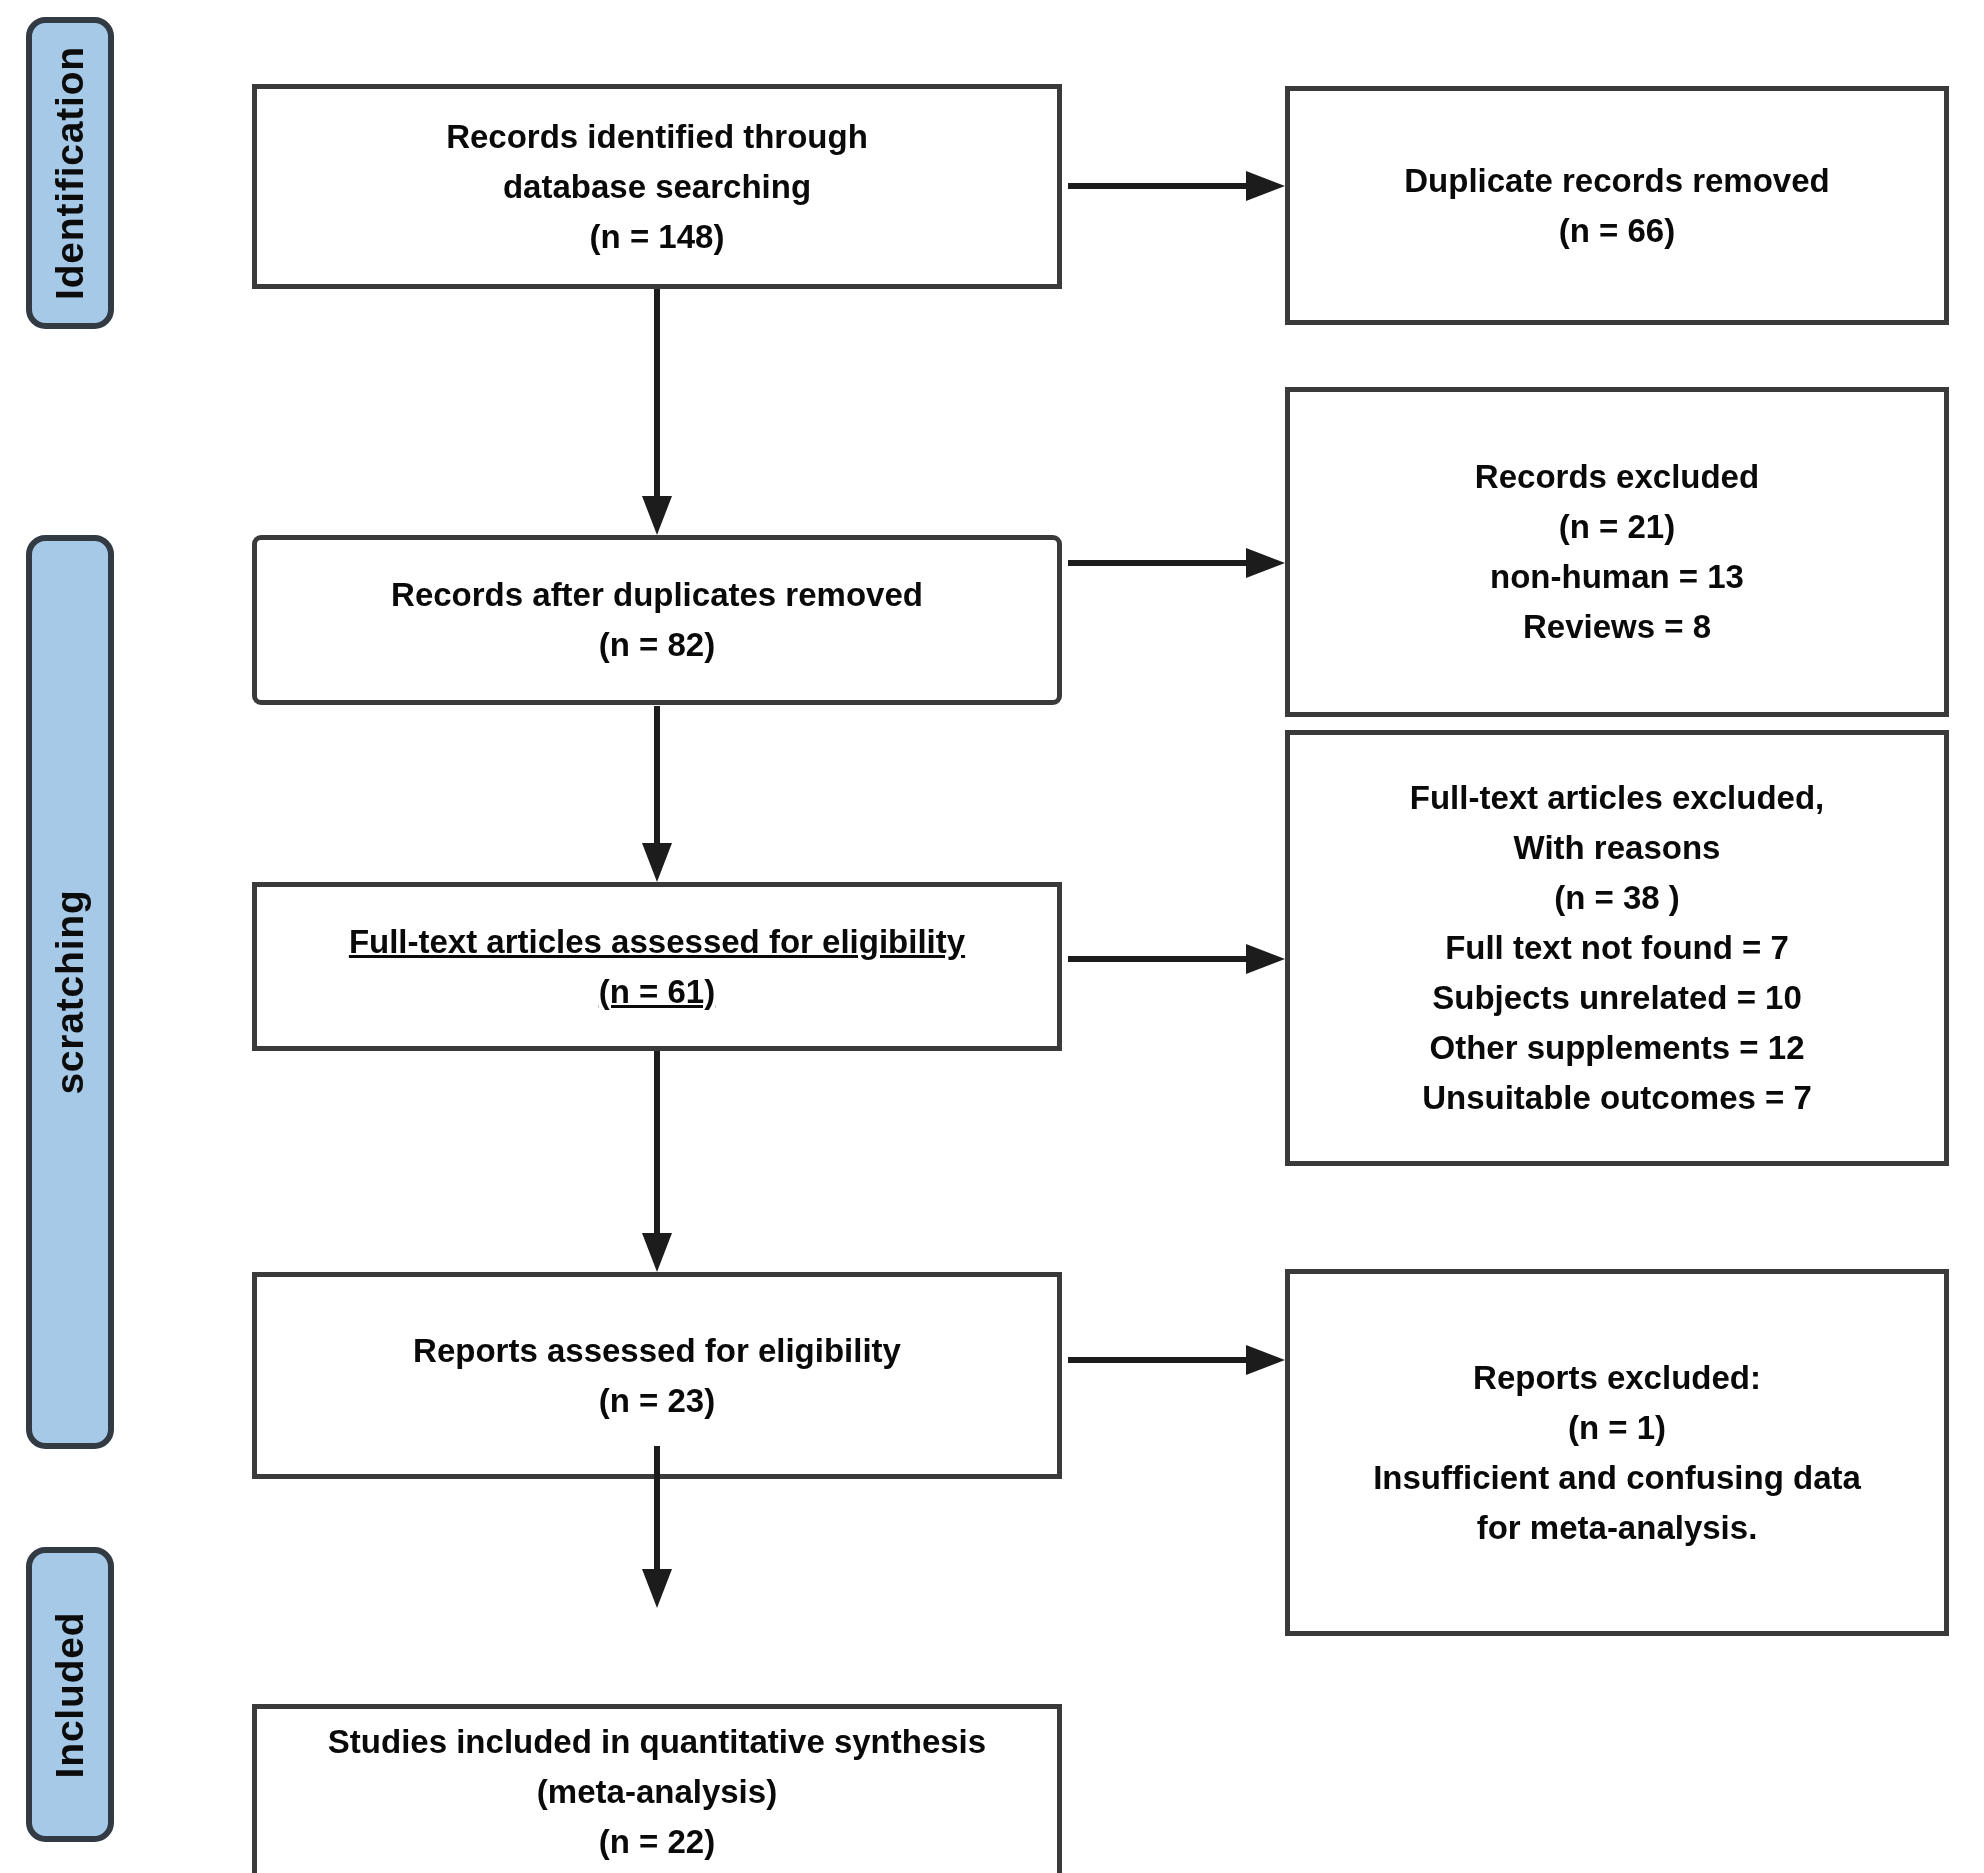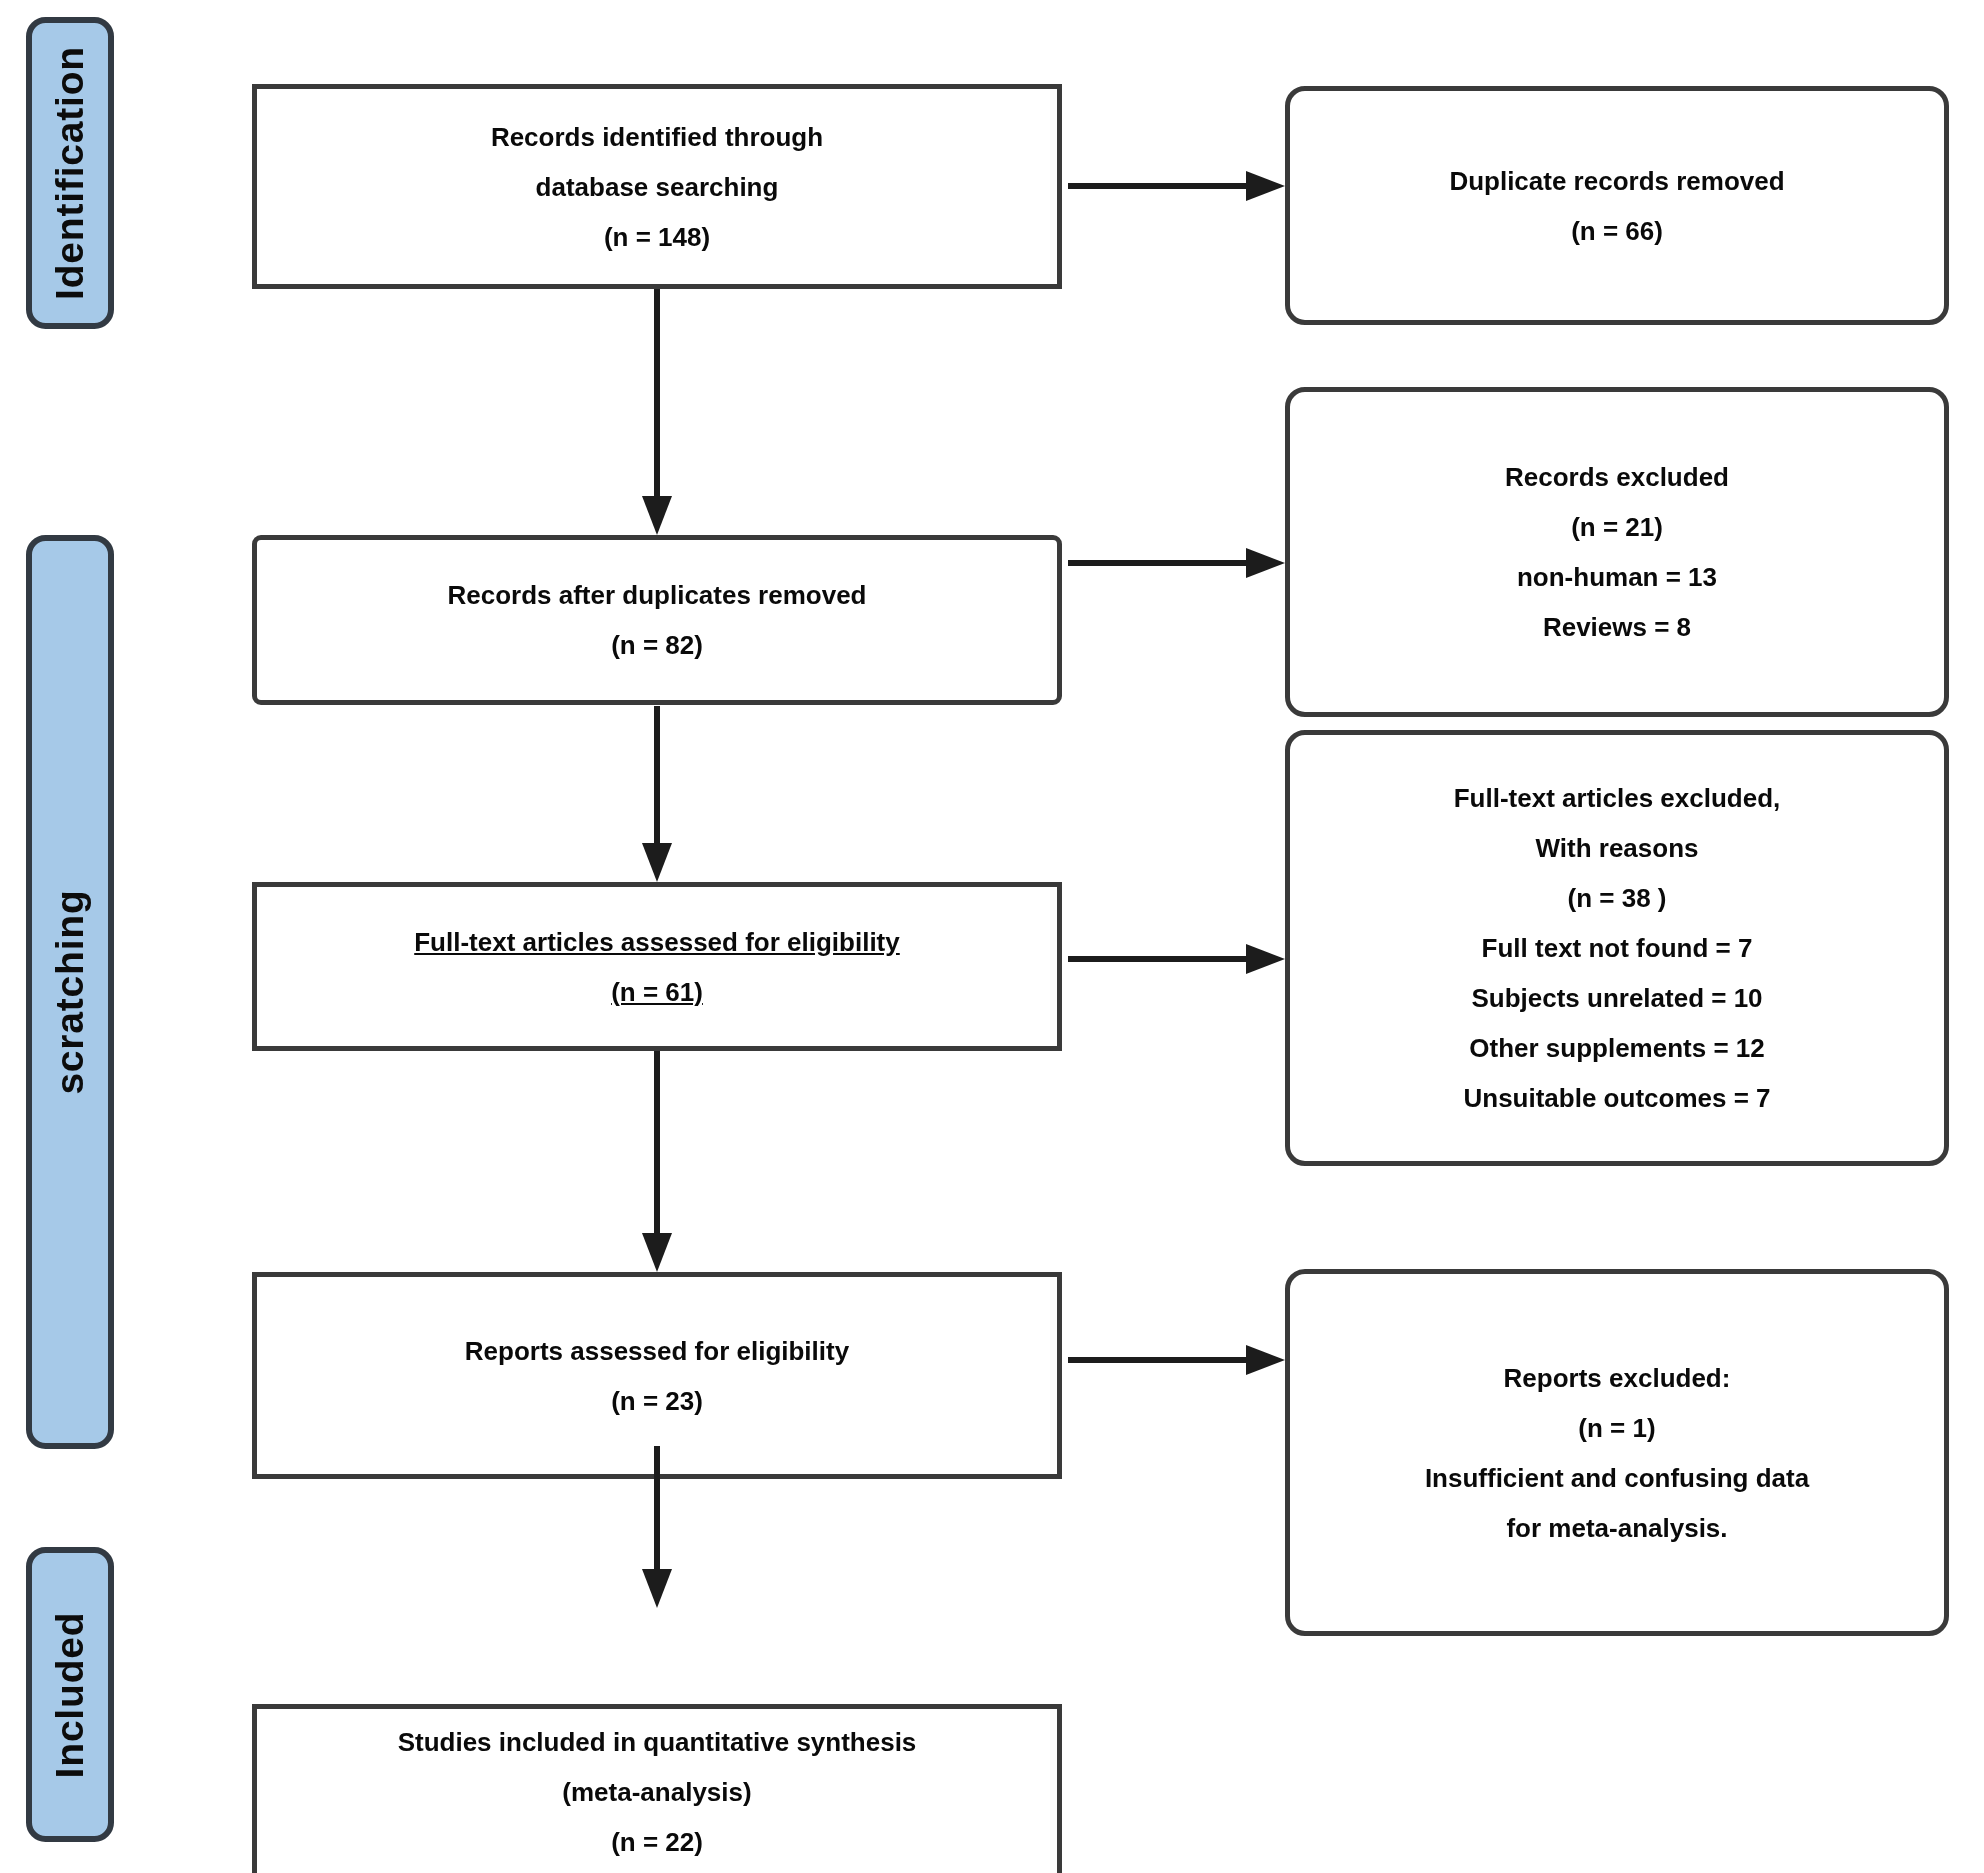--- a/index.html
+++ b/index.html
@@ -34,25 +34,25 @@
   .s2{top:535px;height:914px;}
   .s3{top:1547px;height:295px;}
 
   
   .box{
     position:absolute;background:#fff;
     border:5.3px solid var(--box-border);
     box-sizing:border-box;
     display:flex;flex-direction:column;align-items:center;justify-content:center;
     text-align:right;
-    font-size:26px;font-weight:700;line-height:50px;
+    font-size:33px;font-weight:700;line-height:50px;
     padding:4.5px 7.5px;
   }
   .main{left:252px;width:810px;}
-  .side{left:1285px;width:664px;border-radius:20px;}
+  .side{left:1285px;width:664px;}
   .b1{top:84px;height:205px;}
   .b2{top:535px;height:170px;border-radius:9px;}
   .b3{top:882px;height:169px;text-decoration:underline;}
   .b4{top:1272px;height:207px;}
   .b5{top:1704px;height:176px;}
   .rb1{top:86px;height:239px;}
   .rb2{top:387px;height:330px;}
   .rb3{top:730px;height:436px;}
   .rb4{top:1269px;height:367px;}
   .line{display:block;}

